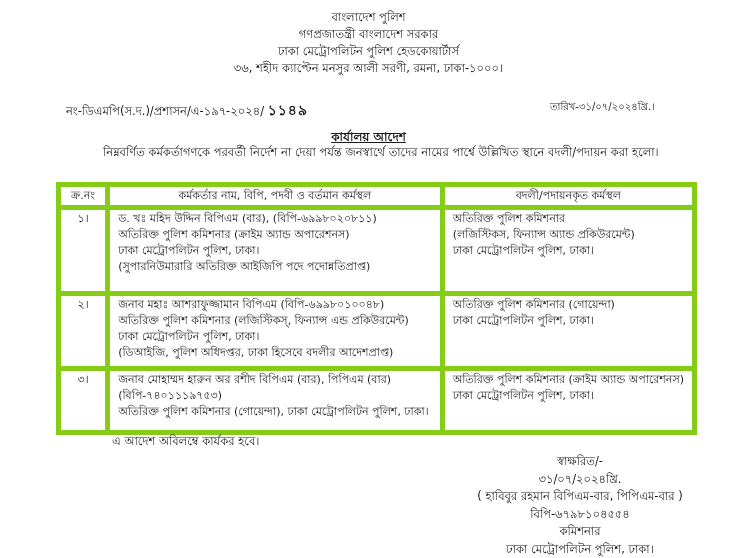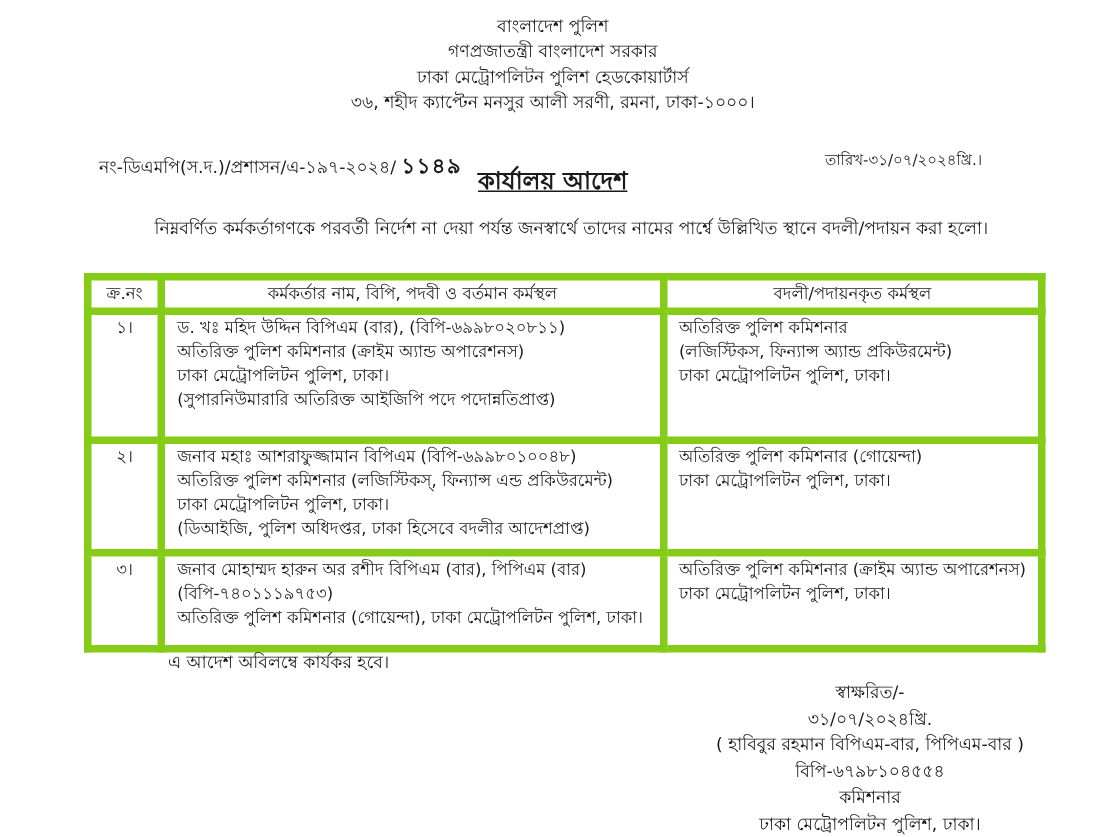--- a/index.html
+++ b/index.html
@@ -8,21 +8,21 @@
     background: #ffffff; color: #1a1a1a;
     font-family: "DejaVu Sans", sans-serif;
     position: relative;
   }
   .page { position: absolute; left: 0; top: 0; width: 737px; height: 558px; }
   .hdr { position: absolute; left: 0; width: 737px; text-align: center; font-size: 11.5px; line-height: 17px; }
   .hdr .l { display: block; white-space: nowrap; }
   .ref { position: absolute; left: 66px; top: 99px; font-size: 11.5px; white-space: nowrap; }
   .ref .num { font-size: 14px; font-weight: bold; letter-spacing: 1px; }
   .date { position: absolute; left: 550px; top: 99px; font-size: 10px; white-space: nowrap; }
-  .title { position: absolute; left: 0; width: 737px; top: 108px; text-align: center; font-size: 16px; font-weight: bold; text-decoration: underline; }
+  .title { position: absolute; left: 0; width: 737px; top: 128px; text-align: center; font-size: 12px; font-weight: bold; text-decoration: underline; }
   .intro { position: absolute; left: 73px; top: 143px; width: 645px; font-size: 11.5px; line-height: 19px; text-indent: 30px; text-align: justify; }
   table.orders {
     position: absolute; left: 56px; top: 182px; width: 641px;
     border-collapse: collapse; font-size: 11px; line-height: 16px;
   }
   table.orders th, table.orders td { border: 5px solid #84cc16; vertical-align: top; padding: 1px 8px; }
   table.orders th { font-weight: normal; text-align: center; height: 16px; }
   table.orders td.sl { text-align: center; width: 40px; }
   table.orders td.cur { width: 322px; }
   .r1 td { height: 79px; }

